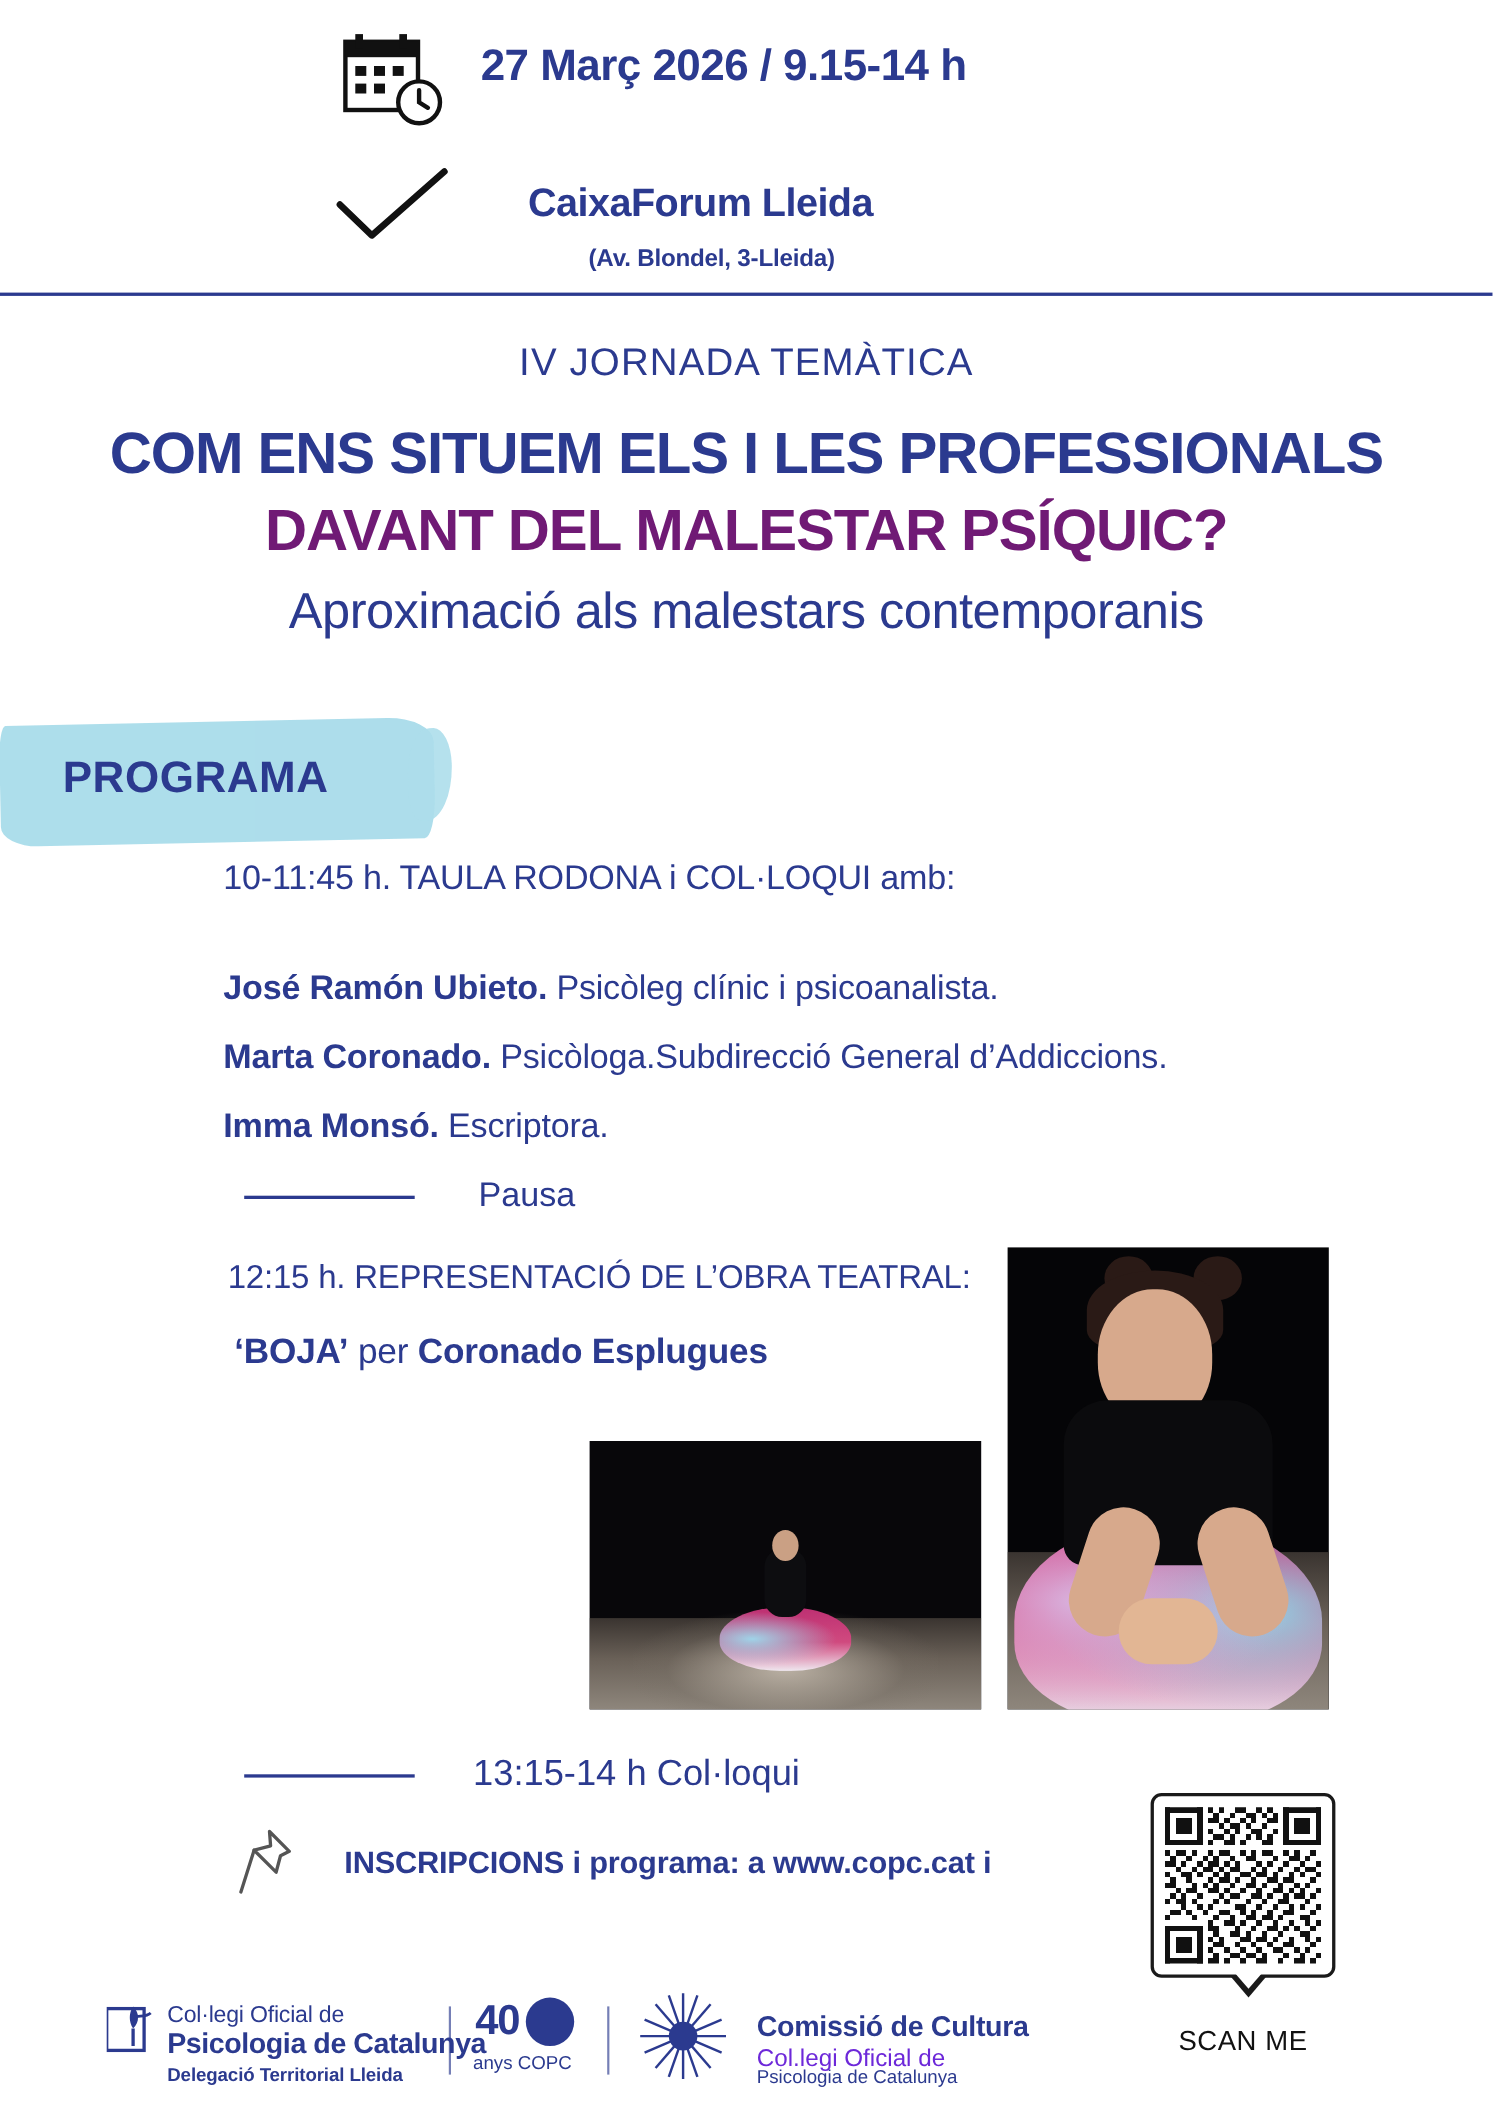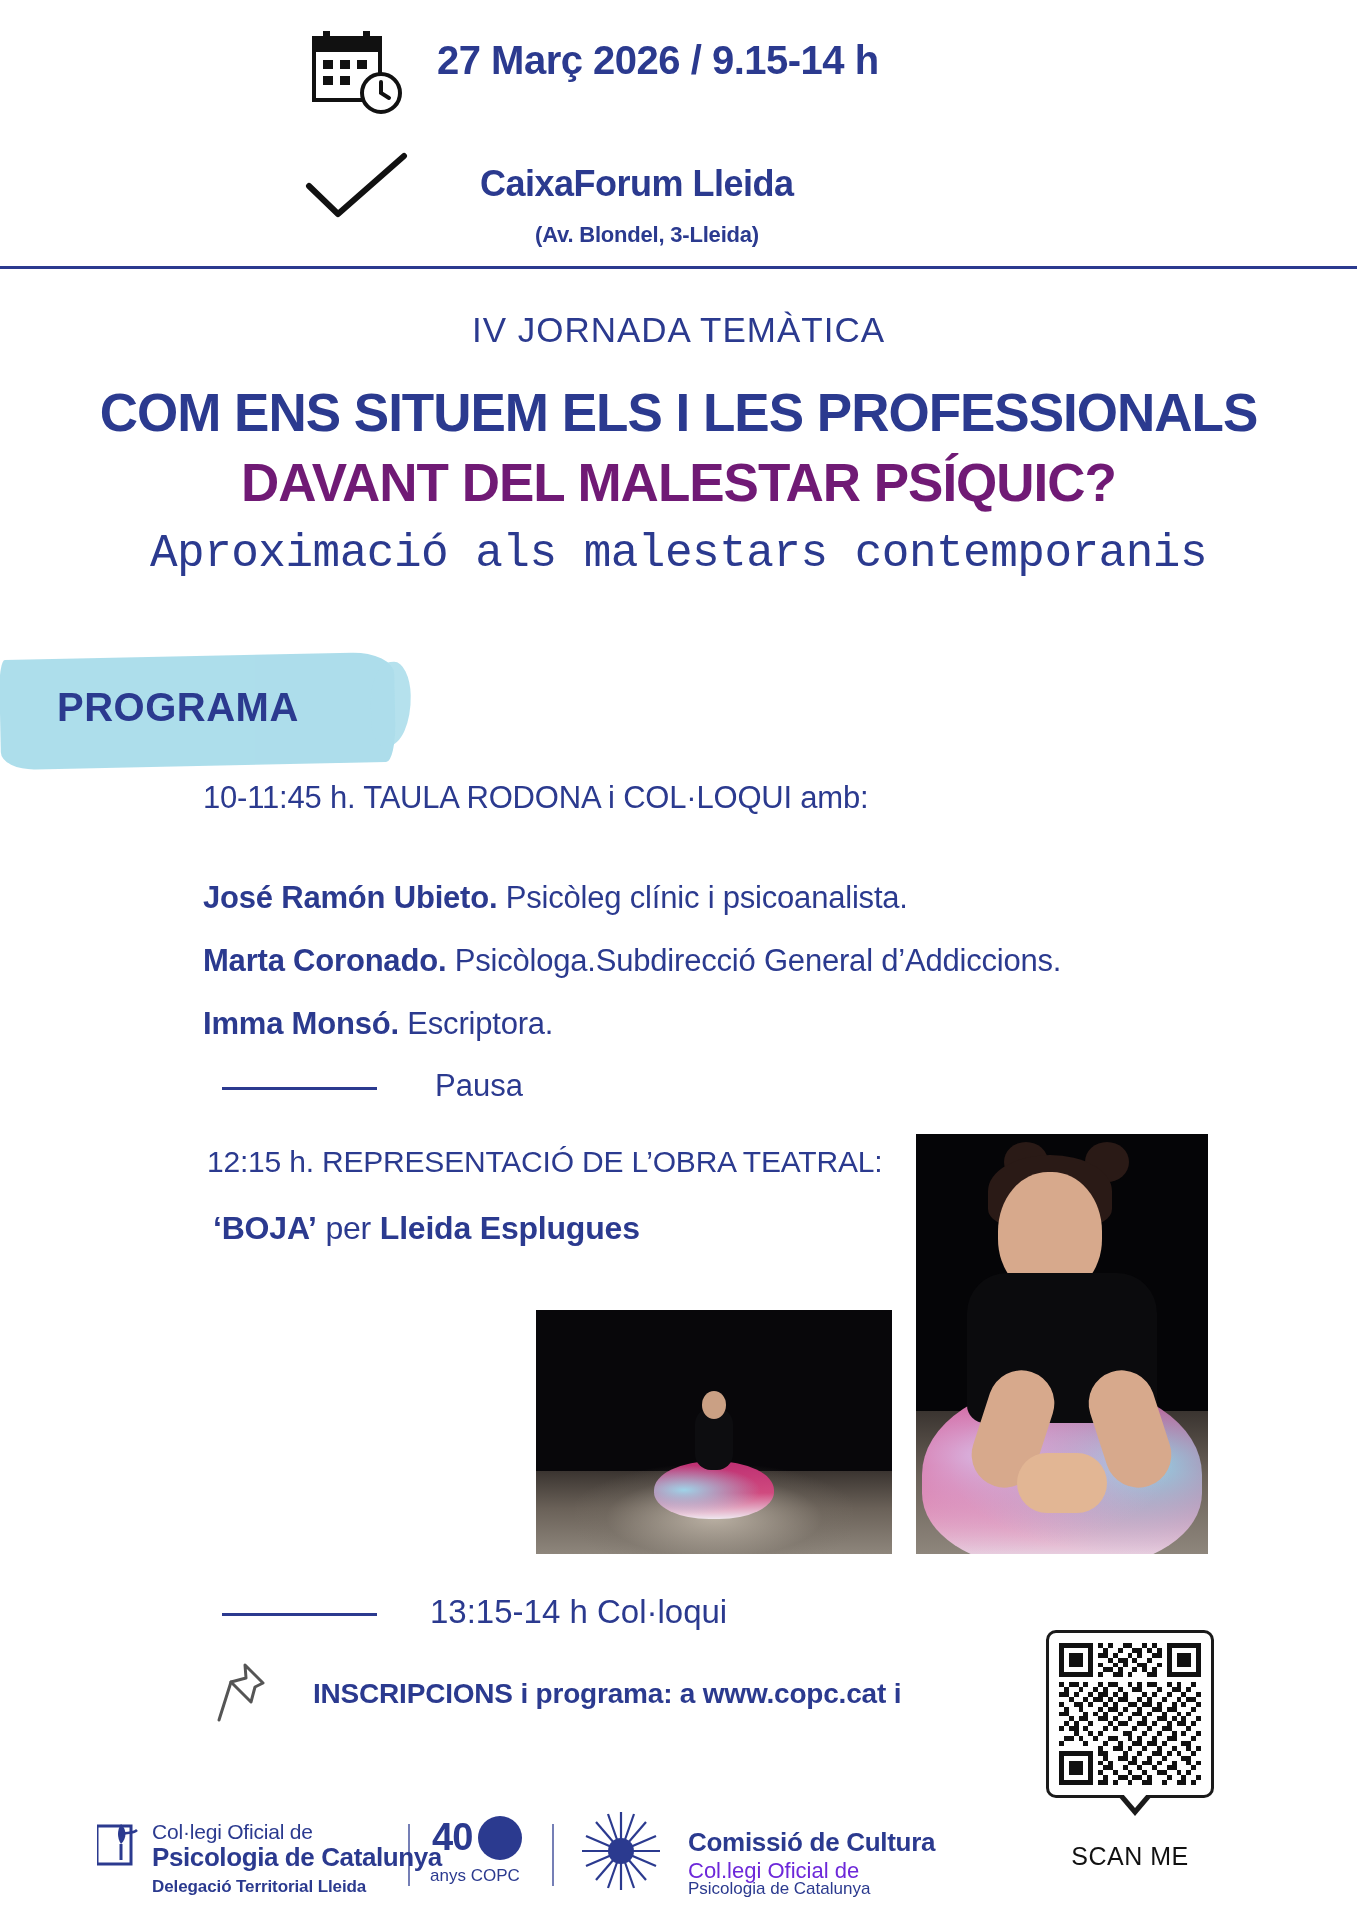--- a/index.html
+++ b/index.html
@@ -119,21 +119,20 @@
   }
   .subtitle {
     position: absolute;
     top: 528px;
     left: 0;
     width: 1357px;
     text-align: center;
     font-size: 46px;
     letter-spacing: -0.5px;
     color: #2b3a8f;
-    font-family: Liberation Mono, monospace;
   }
 
   
   .brush {
     position: absolute;
     left: 0px;
     top: 656px;
     width: 395px;
     height: 110px;
     background: #9fd8e8;
@@ -509,21 +508,21 @@
   </div>
   <div class="speaker sp3">
     <b>Imma Monsó.</b><span> Escriptora.</span>
   </div>
 
   <div class="pausa-rule"></div>
   <div class="pausa">Pausa</div>
 
   <div class="obra-line">12:15 h. REPRESENTACIÓ DE L’OBRA TEATRAL:</div>
   <div class="obra-title">
-    <b>‘BOJA’</b><span> per </span><b>Lleida Esplugues</b>
+    <b>‘BOJA’</b><span> per </span><b>Coronado Esplugues</b>
   </div>
 
   <div class="photo-large">
     <div class="ph-floor"></div>
     <div class="L-bun-l"></div>
     <div class="L-bun-r"></div>
     <div class="L-hair"></div>
     <div class="L-head"></div>
     <div class="L-skirt"></div>
     <div class="L-top"></div>

